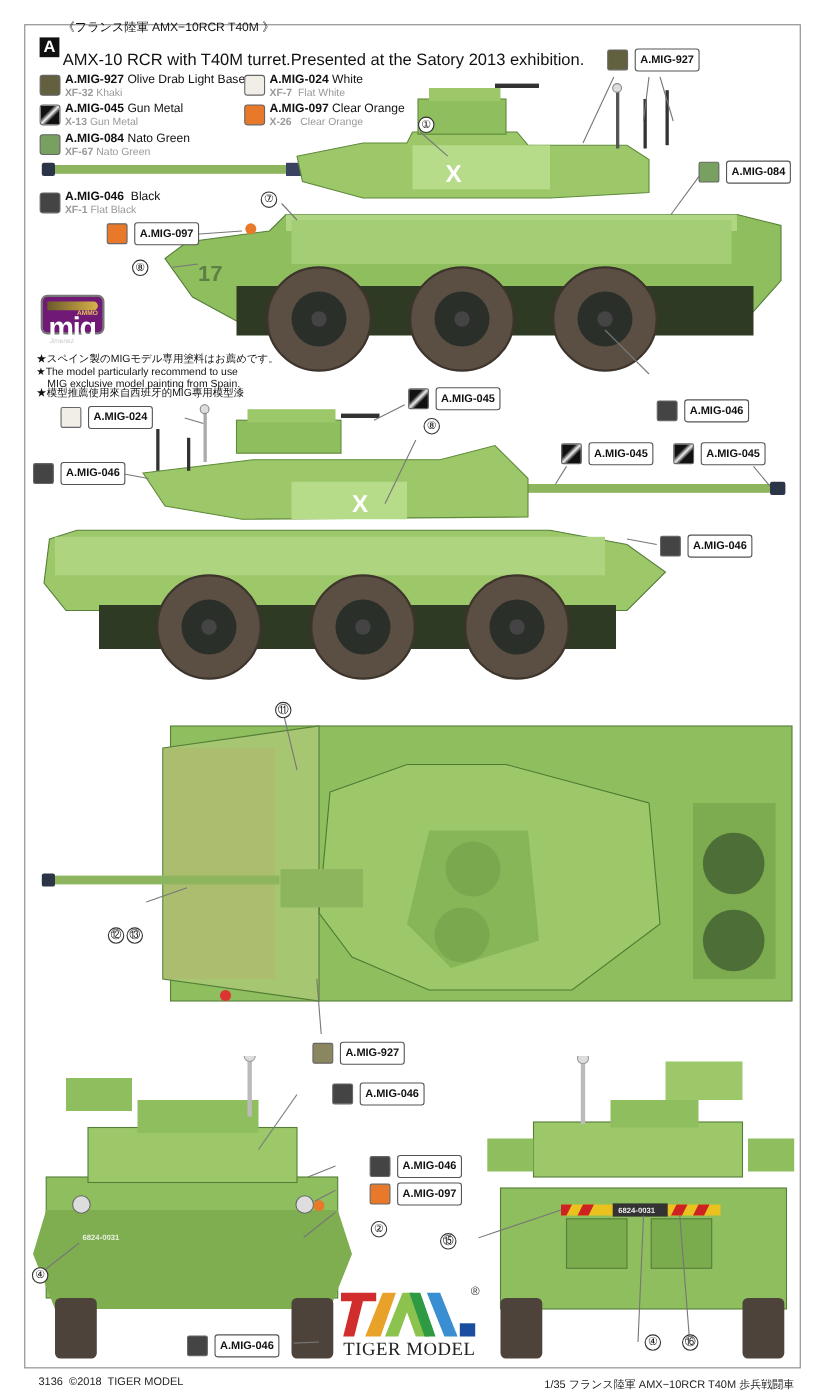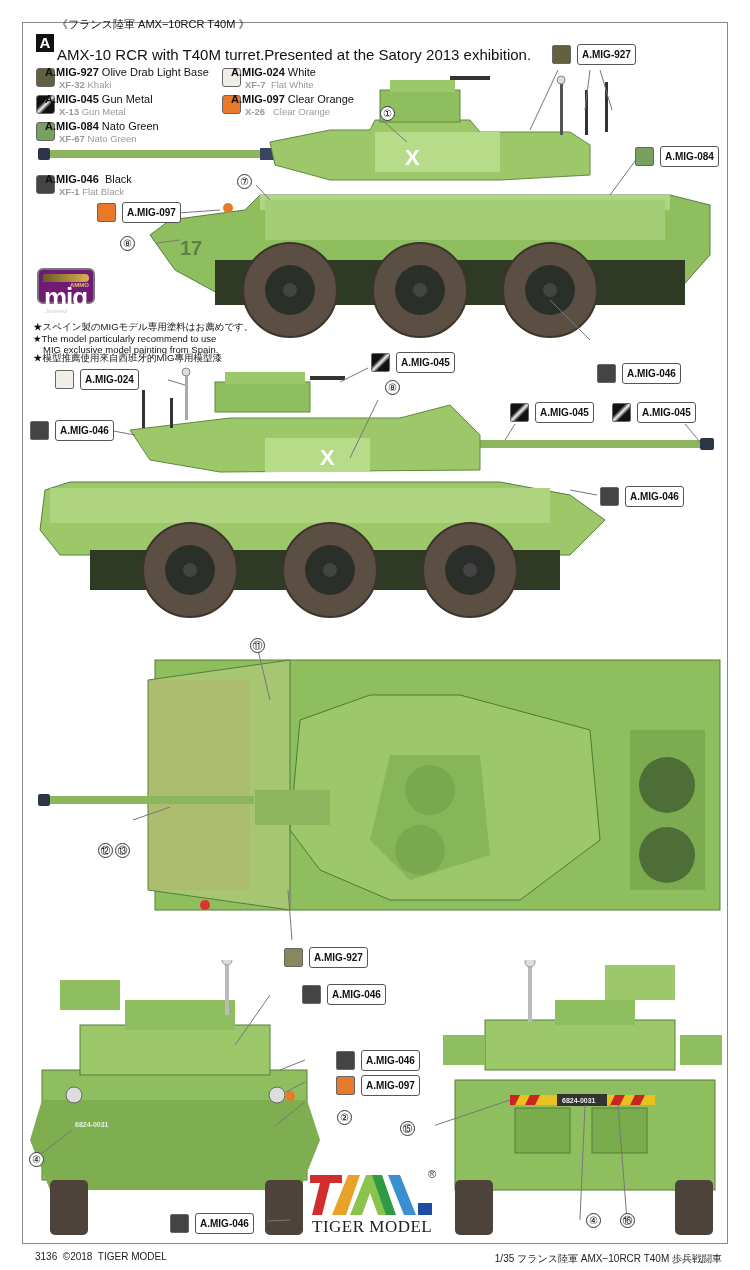--- a/index.html
+++ b/index.html
@@ -4,21 +4,21 @@
 <style>
   *{box-sizing:border-box;margin:0;padding:0}
   body{width:750px;height:1270px;background:#fff;position:relative;overflow:hidden;font-family:"Liberation Sans",sans-serif;color:#111}
   .frame{position:absolute;left:22px;top:22px;width:706px;height:1222px;border:1.5px solid #888}
   .abs{position:absolute}
   .sec-badge{position:absolute;left:36px;top:34px;width:18px;height:18px;background:#111;color:#fff;font-weight:bold;font-size:15px;line-height:18px;text-align:center}
   .title1{position:absolute;left:57px;top:17px;font-size:11px;color:#111;white-space:nowrap}
   .title2{position:absolute;left:57px;top:46px;font-size:15px;color:#111;white-space:nowrap}
   .leg{position:absolute;white-space:nowrap}
   .leg .sw{position:absolute;left:0;top:2px;width:19px;height:19px;border:1px solid #666;border-radius:3px}
-  .leg .l1{position:absolute;left:9px;top:0;font-size:11px;color:#111}
+  .leg .l1{position:absolute;left:23px;top:0;font-size:11px;color:#111}
   .leg .l1 b{font-weight:bold}
   .leg .l2{position:absolute;left:23px;top:13px;font-size:9.5px;color:#999}
   .leg .l2 b{font-weight:bold;color:#999}
   .callout{position:absolute;height:22px;white-space:nowrap}
   .callout .sw{position:absolute;left:0;top:1px;width:19px;height:19px;border:1px solid #666;border-radius:2px}
   .callout .lbl{position:absolute;left:25px;top:0;height:21px;padding:0 4px;border:1px solid #555;border-radius:3px;background:#fff;font-size:10px;font-weight:bold;line-height:19px}
   .num{position:absolute;width:15px;height:15px;border:1px solid #333;border-radius:50%;background:#fff;font-size:10px;line-height:13px;text-align:center}
   .note{position:absolute;font-size:9.5px;color:#111;white-space:nowrap;line-height:11.5px}
   .footer-l{position:absolute;left:35px;top:1251px;font-size:10px;color:#222}
   .footer-r{position:absolute;right:28px;top:1252px;font-size:10px;color:#222}

